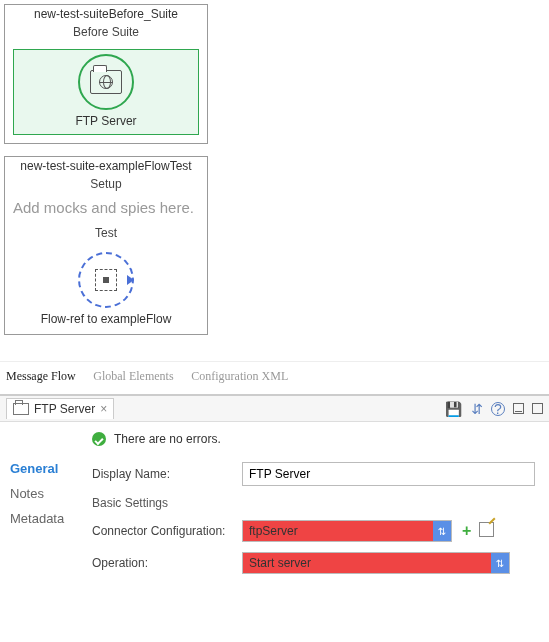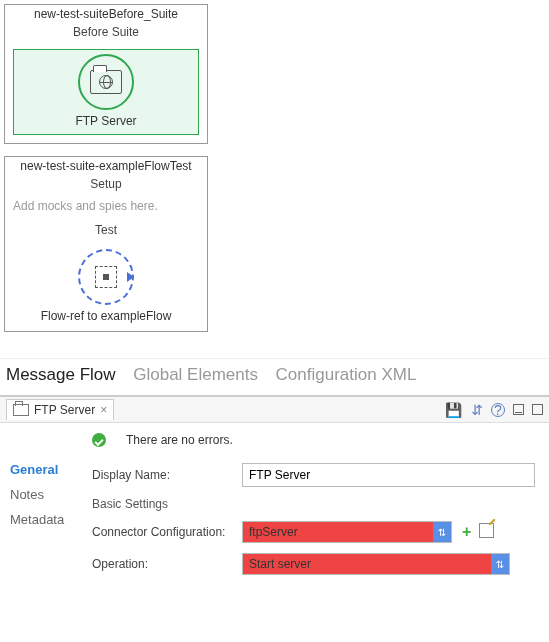--- a/index.html
+++ b/index.html
@@ -10,40 +10,40 @@
 .flow-sub { text-align: center; font-size: 12px; padding: 2px 0 6px 0; color: #444; }
 .node-wrap { display: flex; flex-direction: column; align-items: center; padding: 6px 0 8px 0; }
 .node-wrap.selected { background: #e9f8ee; border: 1px solid #2fa74f; margin: 4px 8px 8px 8px; padding: 4px 0 6px 0; }
 .node-icon { width: 56px; height: 56px; border: 2px solid #2fa74f; border-radius: 50%; display: flex; align-items: center; justify-content: center; margin-bottom: 4px; }
 .folder { width: 32px; height: 24px; border: 1.5px solid #555; border-radius: 2px; position: relative; display: flex; align-items: center; justify-content: center; }
 .folder::before { content: ""; position: absolute; top: -6px; left: 2px; width: 12px; height: 6px; border: 1.5px solid #555; border-bottom: none; border-radius: 2px 2px 0 0; background: #fff; }
 .globe { width: 14px; height: 14px; border: 1.2px solid #555; border-radius: 50%; position: relative; }
 .globe::before { content: ""; position: absolute; left: 50%; top: -1px; bottom: -1px; width: 6px; margin-left: -3px; border: 1.2px solid #555; border-radius: 50%; }
 .globe::after { content: ""; position: absolute; left: -1px; right: -1px; top: 50%; height: 0; border-top: 1.2px solid #555; }
 .node-label { font-size: 12px; text-align: center; }
-.hint { color: #999; font-size: 12px; padding: 2px 8px 8px 8px; }
+.hint { color: #999; font-size: 15px; padding: 2px 8px 8px 8px; }
 .flow-ref-circle { width: 56px; height: 56px; border: 2px dashed #4a6fd6; border-radius: 50%; display: flex; align-items: center; justify-content: center; margin-bottom: 4px; position: relative; }
 .flow-ref-circle::after { content: ""; position: absolute; right: -2px; top: 50%; width: 0; height: 0; border-left: 7px solid #4a6fd6; border-top: 5px solid transparent; border-bottom: 5px solid transparent; transform: translateY(-50%); }
 .inner-box { width: 22px; height: 22px; border: 1.5px dashed #555; position: relative; }
 .inner-box::after { content: ""; position: absolute; left: 7px; top: 7px; width: 6px; height: 6px; background: #555; }
 .view-tabs { padding: 6px 6px 10px 6px; border-top: 1px solid #eee; }
-.view-tabs span { margin-right: 14px; font-size: 17px; color: #999; cursor: pointer; }
+.view-tabs span { margin-right: 14px; font-size: 12px; color: #999; cursor: pointer; font-family: Liberation Serif, serif; }
 .view-tabs span.active { color: #222; }
 .panel { border-top: 2px solid #ccc; }
 .panel-header { display: flex; align-items: center; justify-content: space-between; background: #f6f6f6; border-bottom: 1px solid #ddd; height: 26px; padding: 0 6px; }
 .tab { display: flex; align-items: center; gap: 5px; background: #fff; border: 1px solid #ccc; border-bottom: none; padding: 3px 6px; font-size: 12px; }
 .tab-close { color: #888; cursor: pointer; font-size: 12px; }
 .toolbar { display: flex; gap: 8px; align-items: center; }
 .toolbar span { cursor: pointer; font-size: 14px; color: #5a7fbf; }
 .panel-body { display: flex; }
 .side-tabs { width: 88px; padding: 34px 0 0 10px; font-size: 13px; }
 .side-tabs div { padding: 5px 0; cursor: pointer; color: #666; }
 .side-tabs div.active { color: #2a7fd4; font-weight: 600; }
 .content { flex: 1; padding: 10px 14px 18px 4px; }
-.status { display: flex; align-items: center; gap: 20px; font-size: 12px; margin-bottom: 16px; }
+.status { display: flex; align-items: center; gap: 8px; font-size: 12px; margin-bottom: 16px; }
 .status-ok { width: 14px; height: 14px; background: #3fae3f; border-radius: 50%; position: relative; }
 .status-ok::after { content: ""; position: absolute; left: 3px; top: 6px; width: 6px; height: 3px; border-left: 2px solid #fff; border-bottom: 2px solid #fff; transform: rotate(-45deg); }
 .form-row { display: flex; align-items: center; margin-bottom: 10px; }
 .form-row label { width: 150px; font-size: 12px; color: #444; }
 .text-input { flex: 1; border: 1px solid #bbb; padding: 4px 6px; font-size: 12px; background: #fff; }
 .section-label { font-size: 12px; color: #555; margin: 6px 0 10px 0; }
 .select { flex: 1; display: flex; align-items: stretch; border: 1px solid #bbb; background: #ef4444; max-width: 210px; }
 .select-text { flex: 1; padding: 3px 6px; font-size: 12px; }
 .select-btn { width: 18px; background: #5a8fe6; display: flex; align-items: center; justify-content: center; }
 .select-btn.double::before { content: "⇅"; color: #fff; font-size: 10px; }

